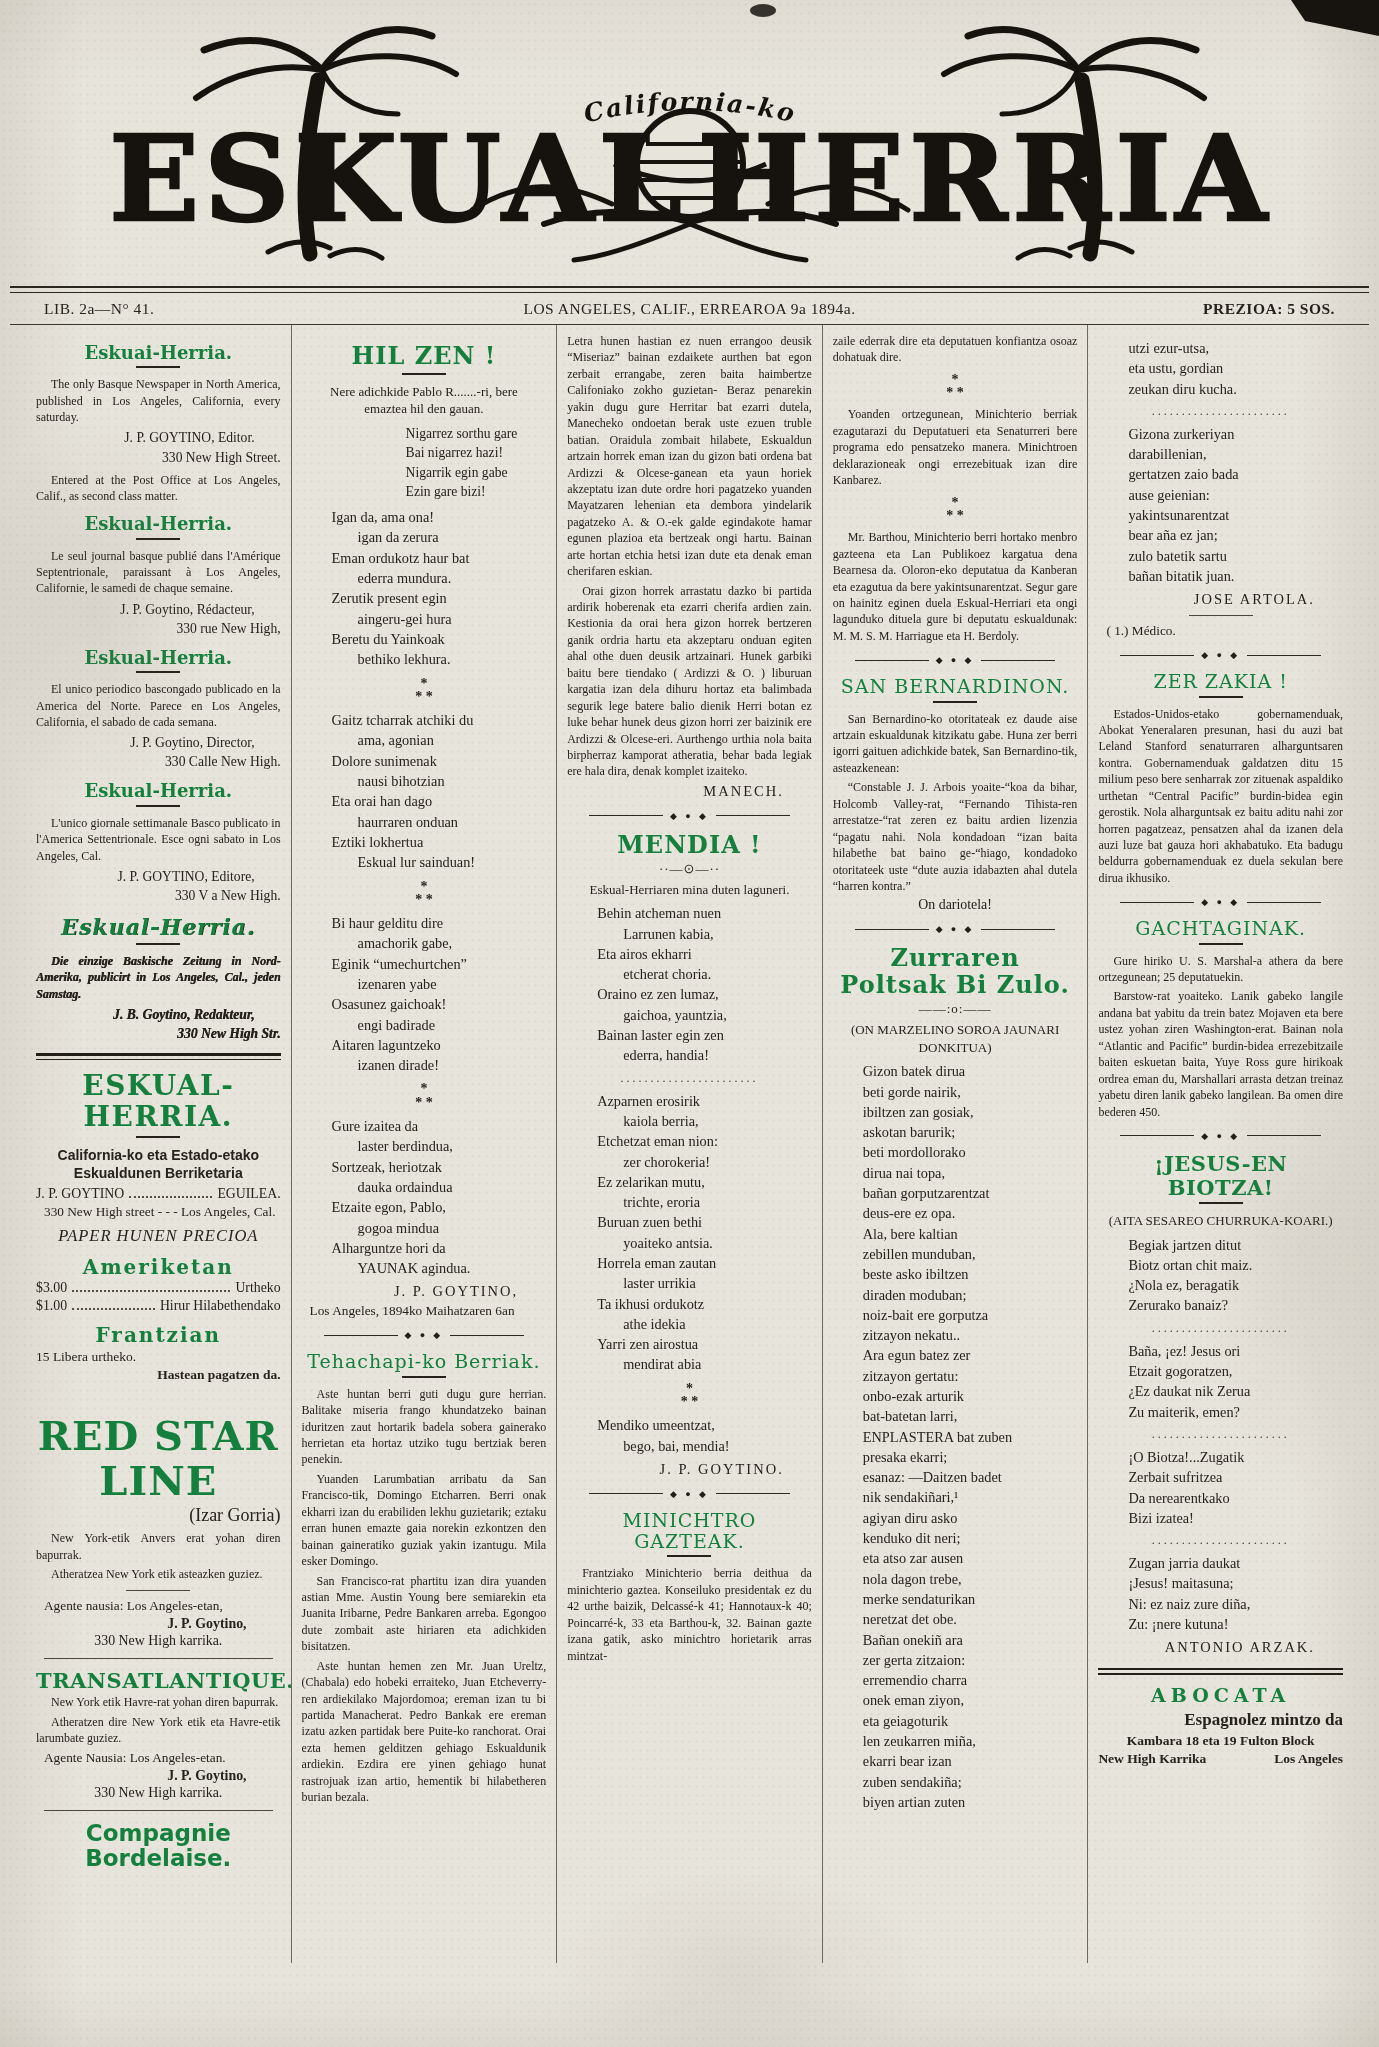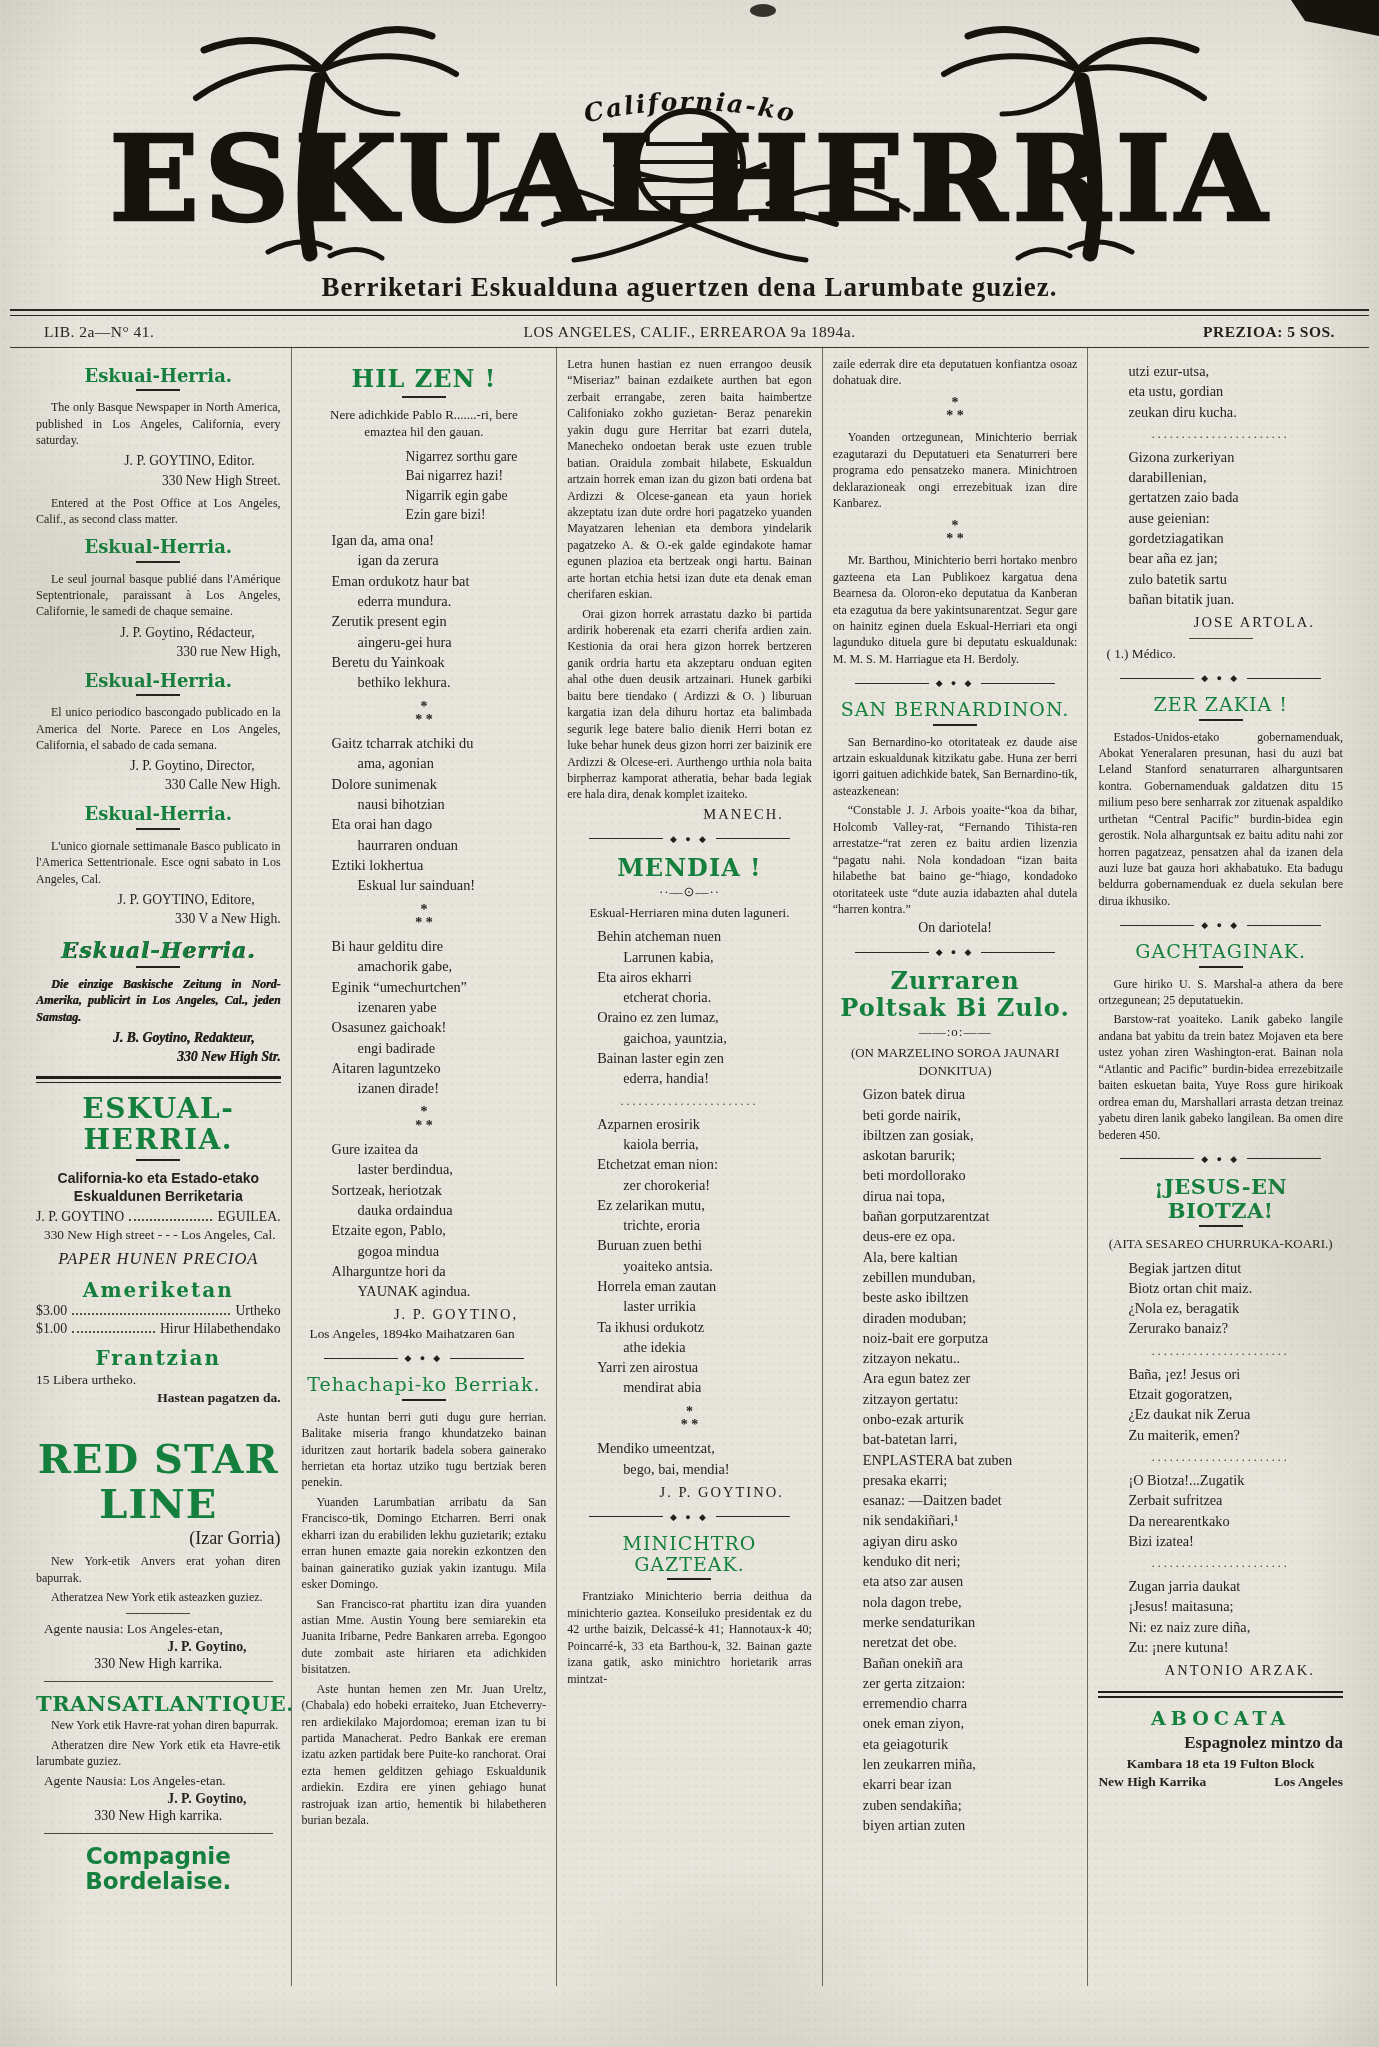--- a/index.html
+++ b/index.html
@@ -141,21 +141,20 @@
       <line x1="640" y1="172" x2="740" y2="172" stroke="#16130e" stroke-width="4"></line>
       <line x1="652" y1="190" x2="728" y2="190" stroke="#16130e" stroke-width="4"></line>
       <path d="M614 156 q76 34 152 0" fill="none" stroke="#16130e" stroke-width="5"></path>
     </g>
     <text class="mast-arc" font-size="25">
       <textPath href="#arc" startOffset="50%" text-anchor="middle">California-ko</textPath>
     </text>
     <text class="mast-title" x="398" y="212" font-size="118" text-anchor="middle">ESKUAL</text>
     <text class="mast-title" x="985" y="212" font-size="118" text-anchor="middle">HERRIA</text>
   </svg>
-  <h1 class="subtitle">Berriketari Eskualduna aguertzen dena Larumbate guziez.</h1>
 </header>
 
 <div class="dlrules"></div>
 <div class="dateline">
   <span class="dl">LIB. 2a—N° 41.</span>
   <span class="dl c">LOS ANGELES, CALIF., ERREAROA 9a  1894a.</span>
   <span class="dl r">PREZIOA: 5 SOS.</span>
 </div>
 
 <main class="columns">
@@ -430,21 +429,21 @@
         <div class="vl">utzi ezur-utsa,</div>
         <div class="vl">eta ustu, gordian</div>
         <div class="vl">zeukan diru kucha.</div>
       </div>
       <div class="dots">.......................</div>
       <div class="verse plain">
         <div class="vl">Gizona zurkeriyan</div>
         <div class="vl">darabillenian,</div>
         <div class="vl">gertatzen zaio bada</div>
         <div class="vl">ause geienian:</div>
-        <div class="vl">gordetziagatikan</div>
+        <div class="vl">yakintsunarentzat</div>
         <div class="vl">bear aña ez jan;</div>
         <div class="vl">zulo batetik sartu</div>
         <div class="vl">bañan bitatik juan.</div>
       </div>
       <div class="sig">JOSE ARTOLA.</div>
       <div class="srule"></div>
       <div class="psm">( 1.)  Médico.</div>
       <div class="orn">
         <span class="g">◆ ● ◆</span>
       </div>

